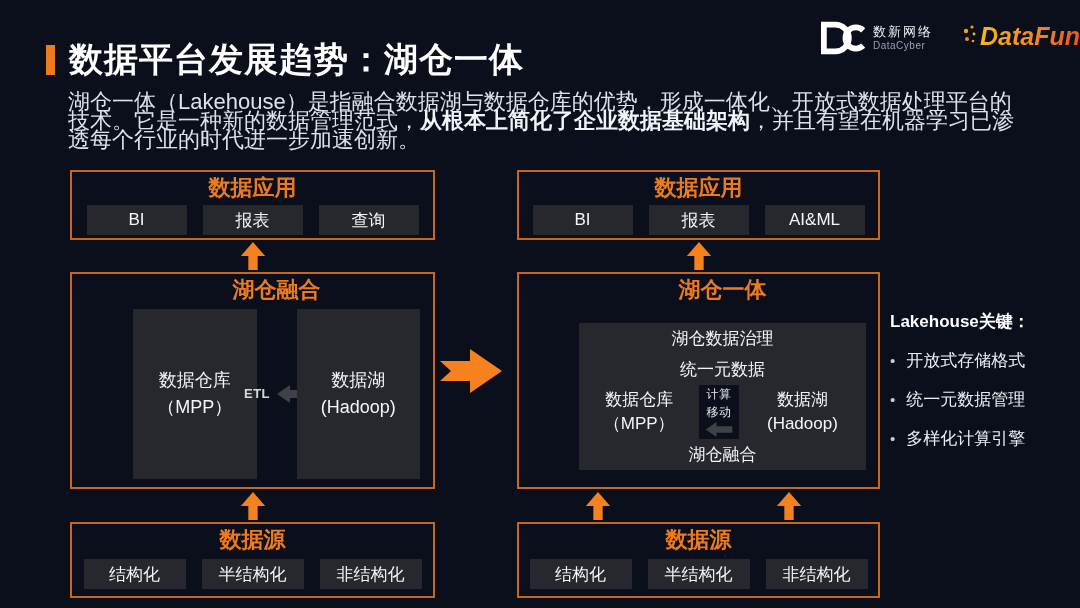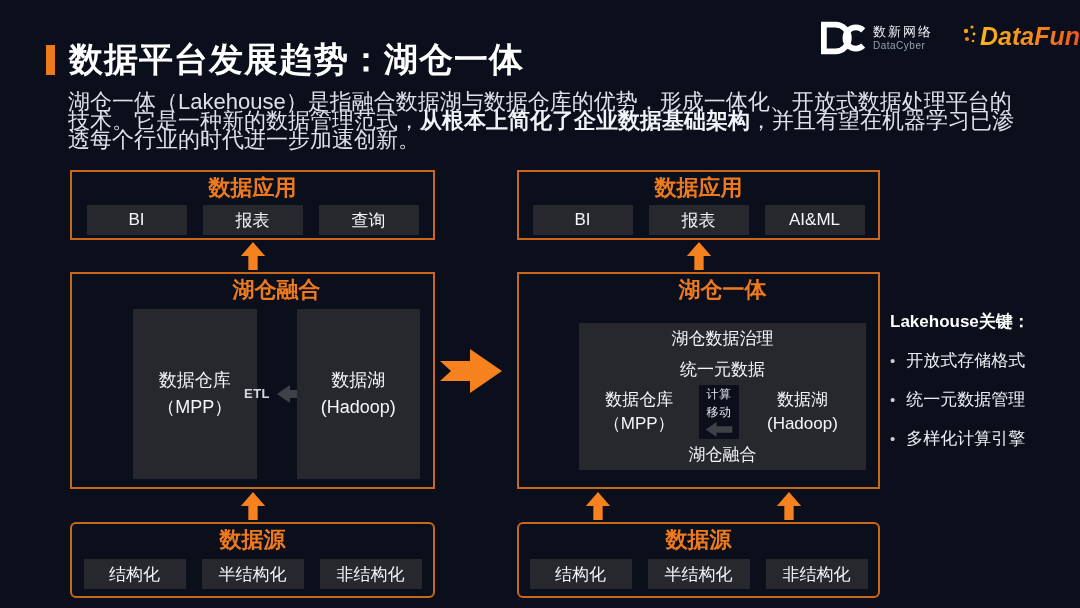--- a/index.html
+++ b/index.html
@@ -30,21 +30,21 @@
   
   .col { position:absolute; top:170px; display:flex; flex-direction:column; }
   .col-left  { left:70px;  width:365px; }
   .col-right { left:517px; width:363px; }
 
   .obox { border:2px solid #c9681c; display:flex; flex-direction:column; align-items:center; padding-top:5px; }
   .obox-title { color:#ee7a1e; font-weight:bold; font-size:22px; line-height:22px; }
 
   .box-top { height:70px; }
   .box-mid { height:217px;padding-left:48px; }
-  .box-bot { height:76px;border-radius:6px; }
+  .box-bot { height:76px; }
 
   .gap { display:flex; align-items:center; }
   .gap-1 { height:32px; justify-content:center; }
   .gap-2 { height:33px; justify-content:center; }
   .gap-two { height:33px; justify-content:space-between; padding:0 76px 0 66px; }
 
   .items-row { display:flex; justify-content:center; gap:16px; margin-top:6px; width:100%; }
   .chip { height:30px; background:#26282e; color:#f4f5f7; font-size:17px;
           display:flex; align-items:center; justify-content:center; }
   .chip-top { width:100px; }

